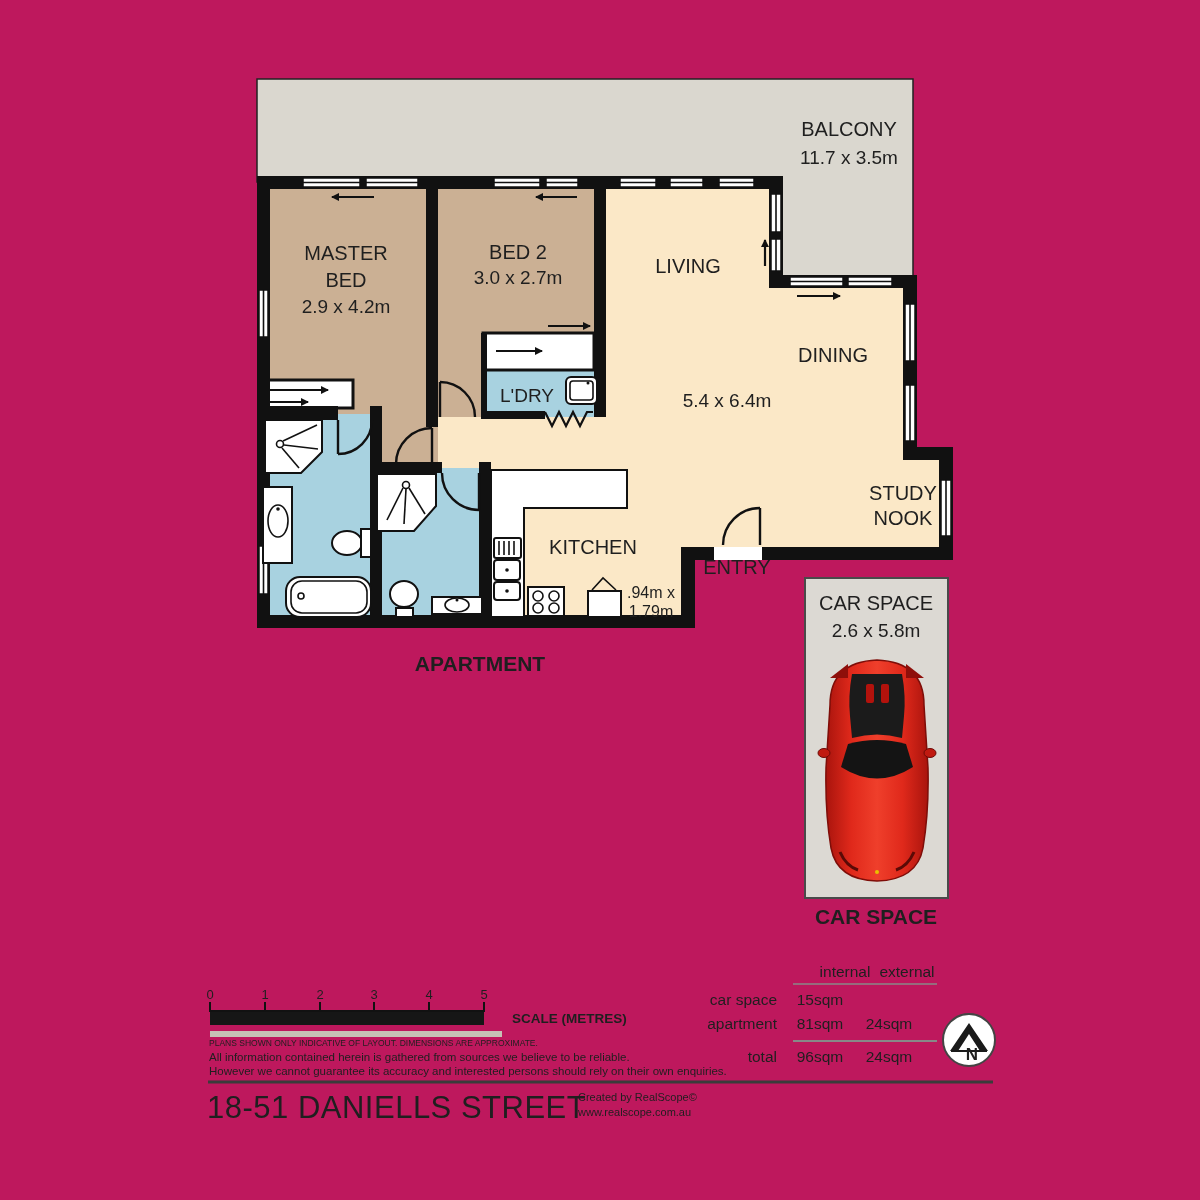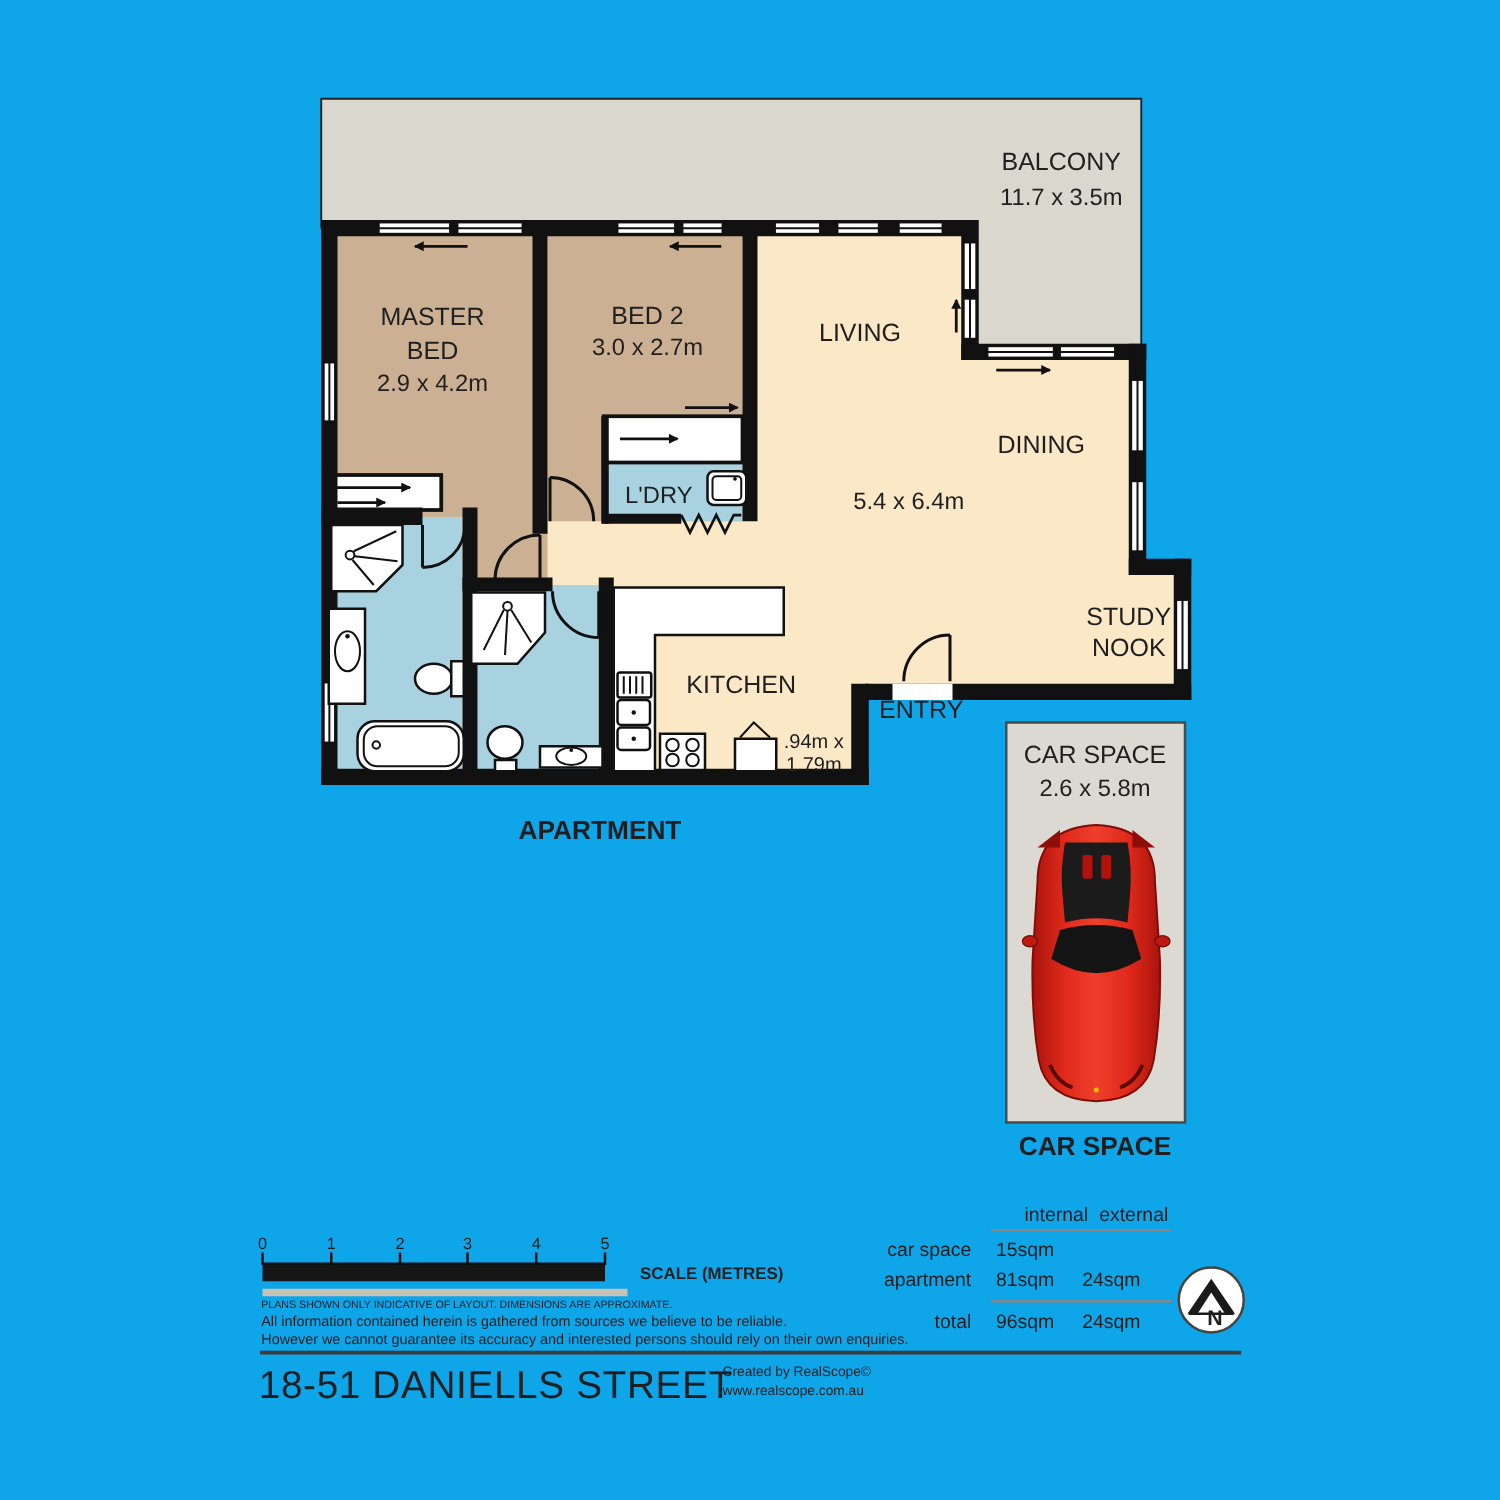--- a/index.html
+++ b/index.html
@@ -1,16 +1,16 @@
 <!DOCTYPE html>
 <html><head>
 <meta charset="utf-8">
 <style>
   html,body{margin:0;padding:0;background:#ffffff;}
-  #page{position:relative;width:1200px;height:1200px;background:#0ea5e9;overflow:hidden;
+  #page{position:relative;width:1200px;height:1200px;background:#be185d;overflow:hidden;
         font-family:"Liberation Sans", sans-serif;}
   svg text{font-family:"Liberation Sans", sans-serif;fill:#1f1f1f;}
   .room-label{font-size:20px;}
   .dim-label{font-size:19px;}
   .small-dim{font-size:16px;}
   .caption{font-size:21px;font-weight:bold;}
   .tick{font-size:13px;}
   .tbl{font-size:15.5px;}
   .fixture{fill:#ffffff;stroke:#111;stroke-width:2;}
   .thin{fill:none;stroke:#111;stroke-width:1.6;}

